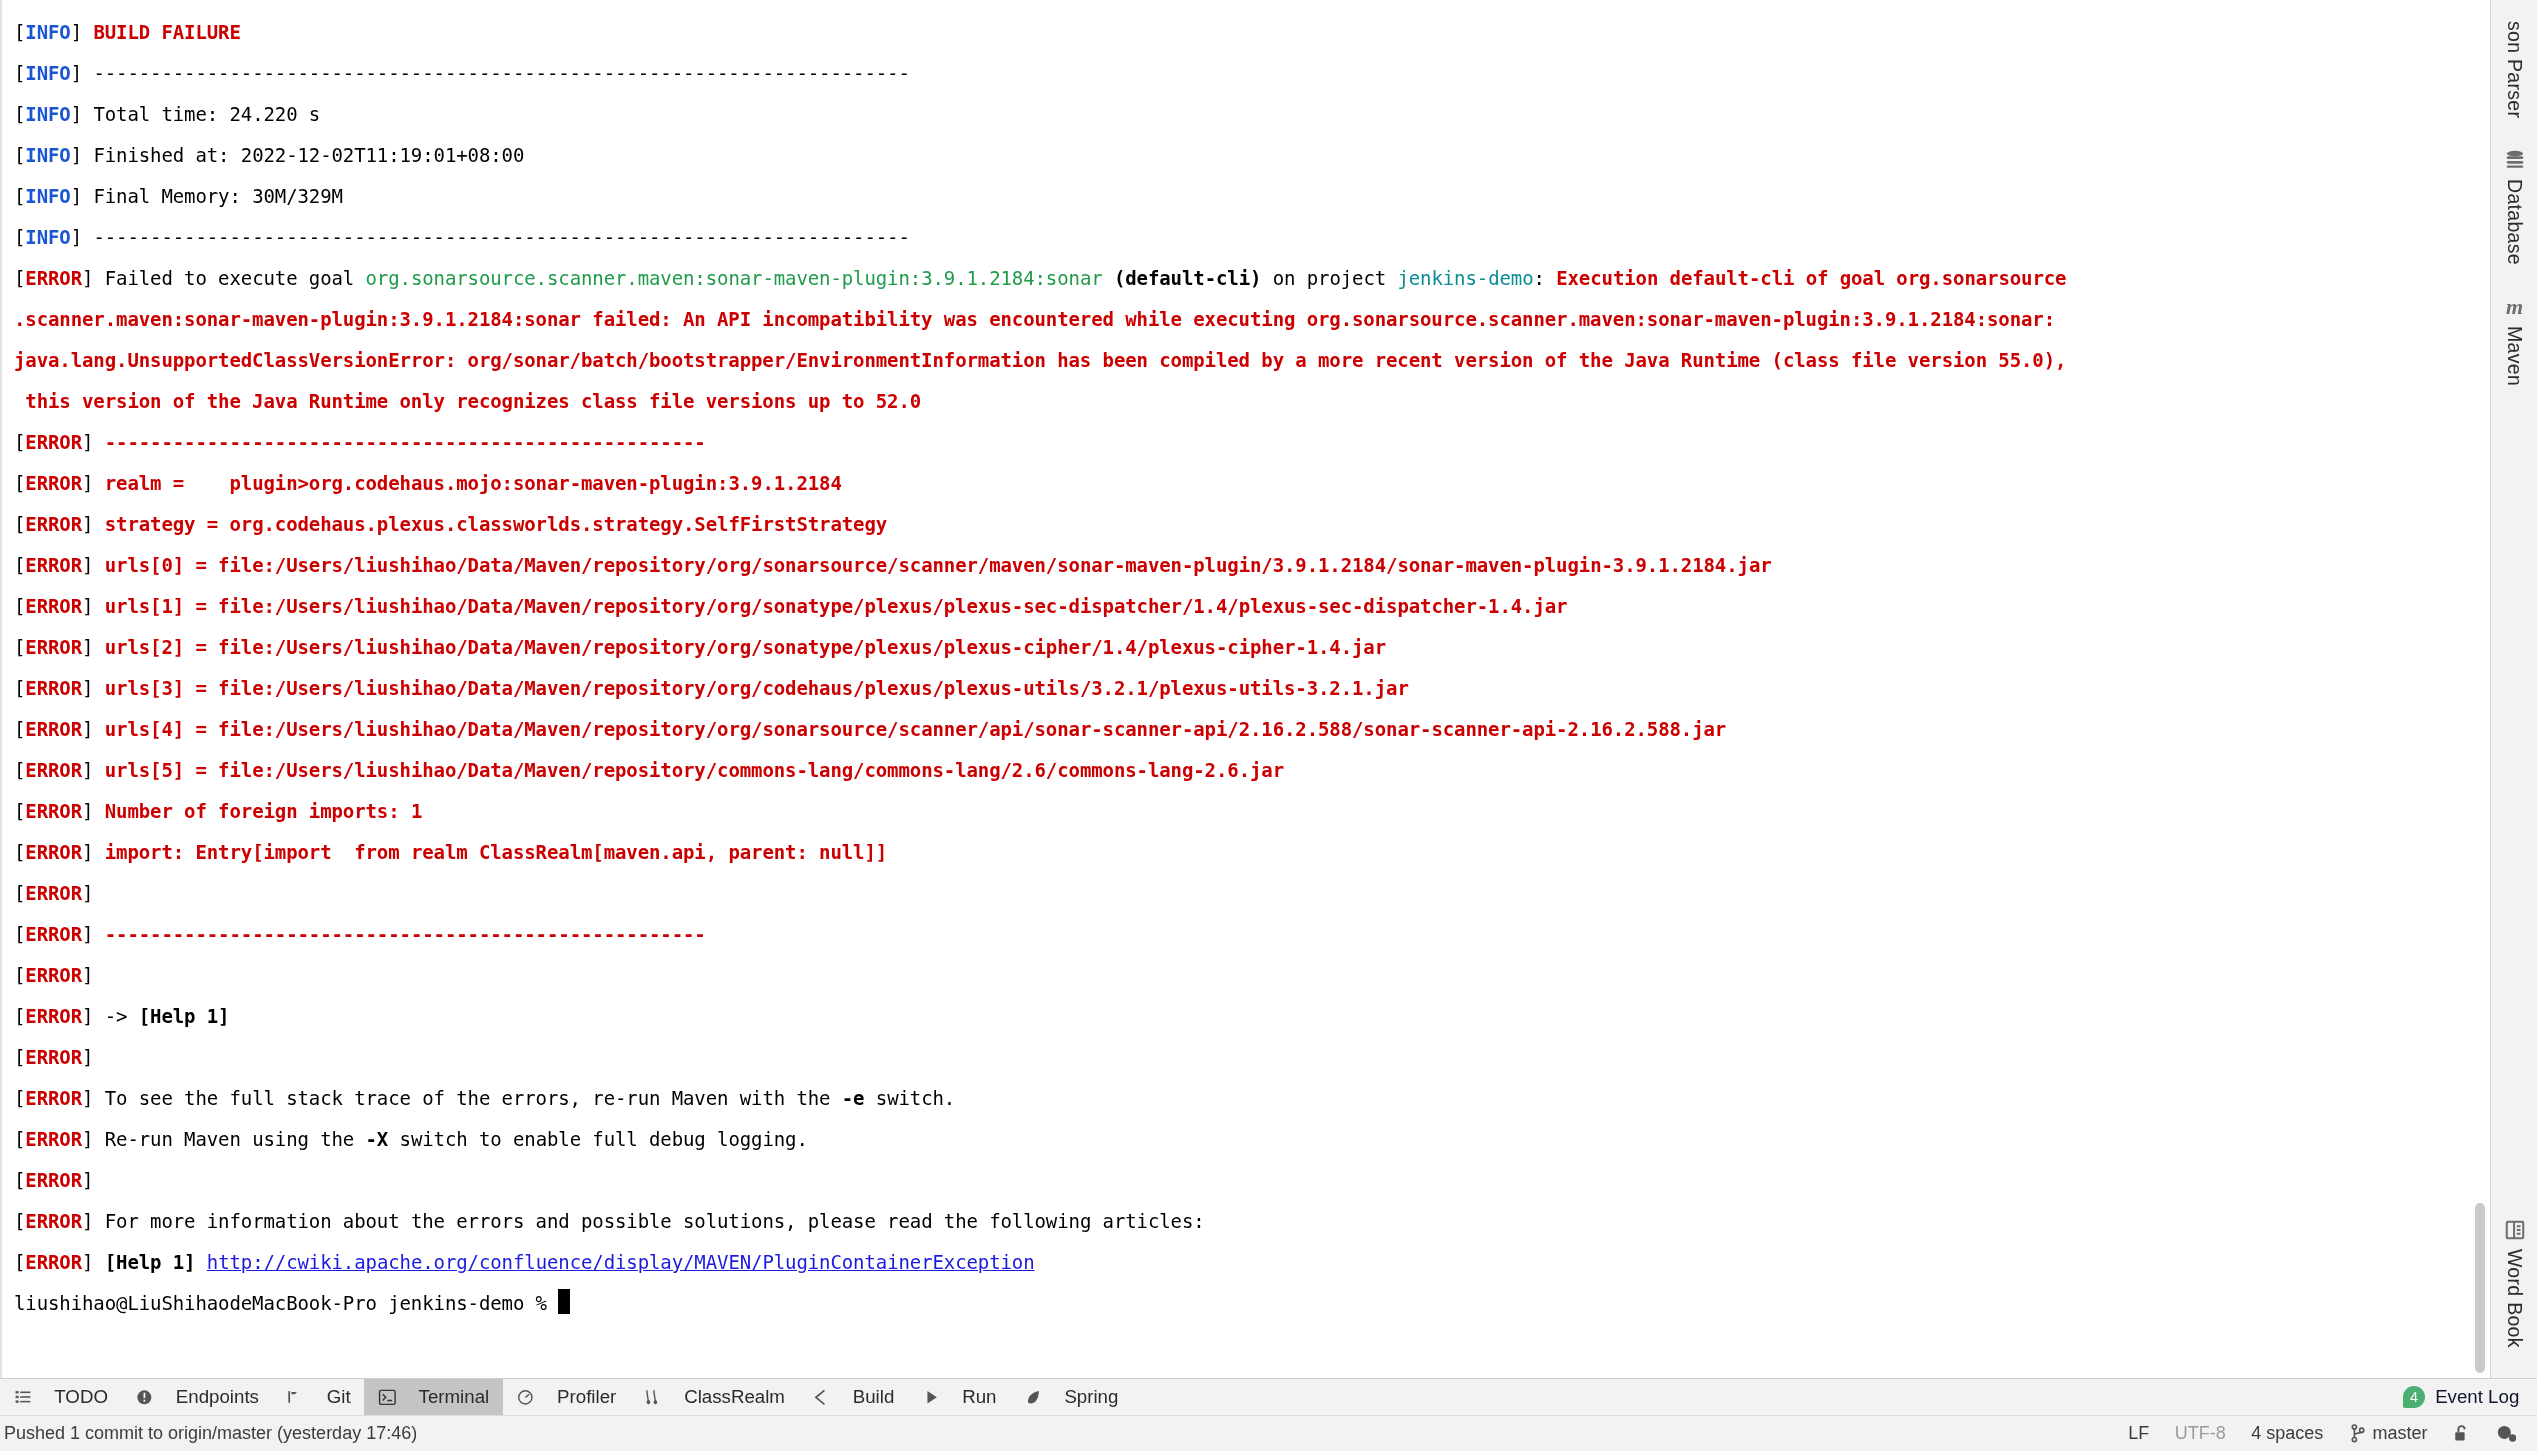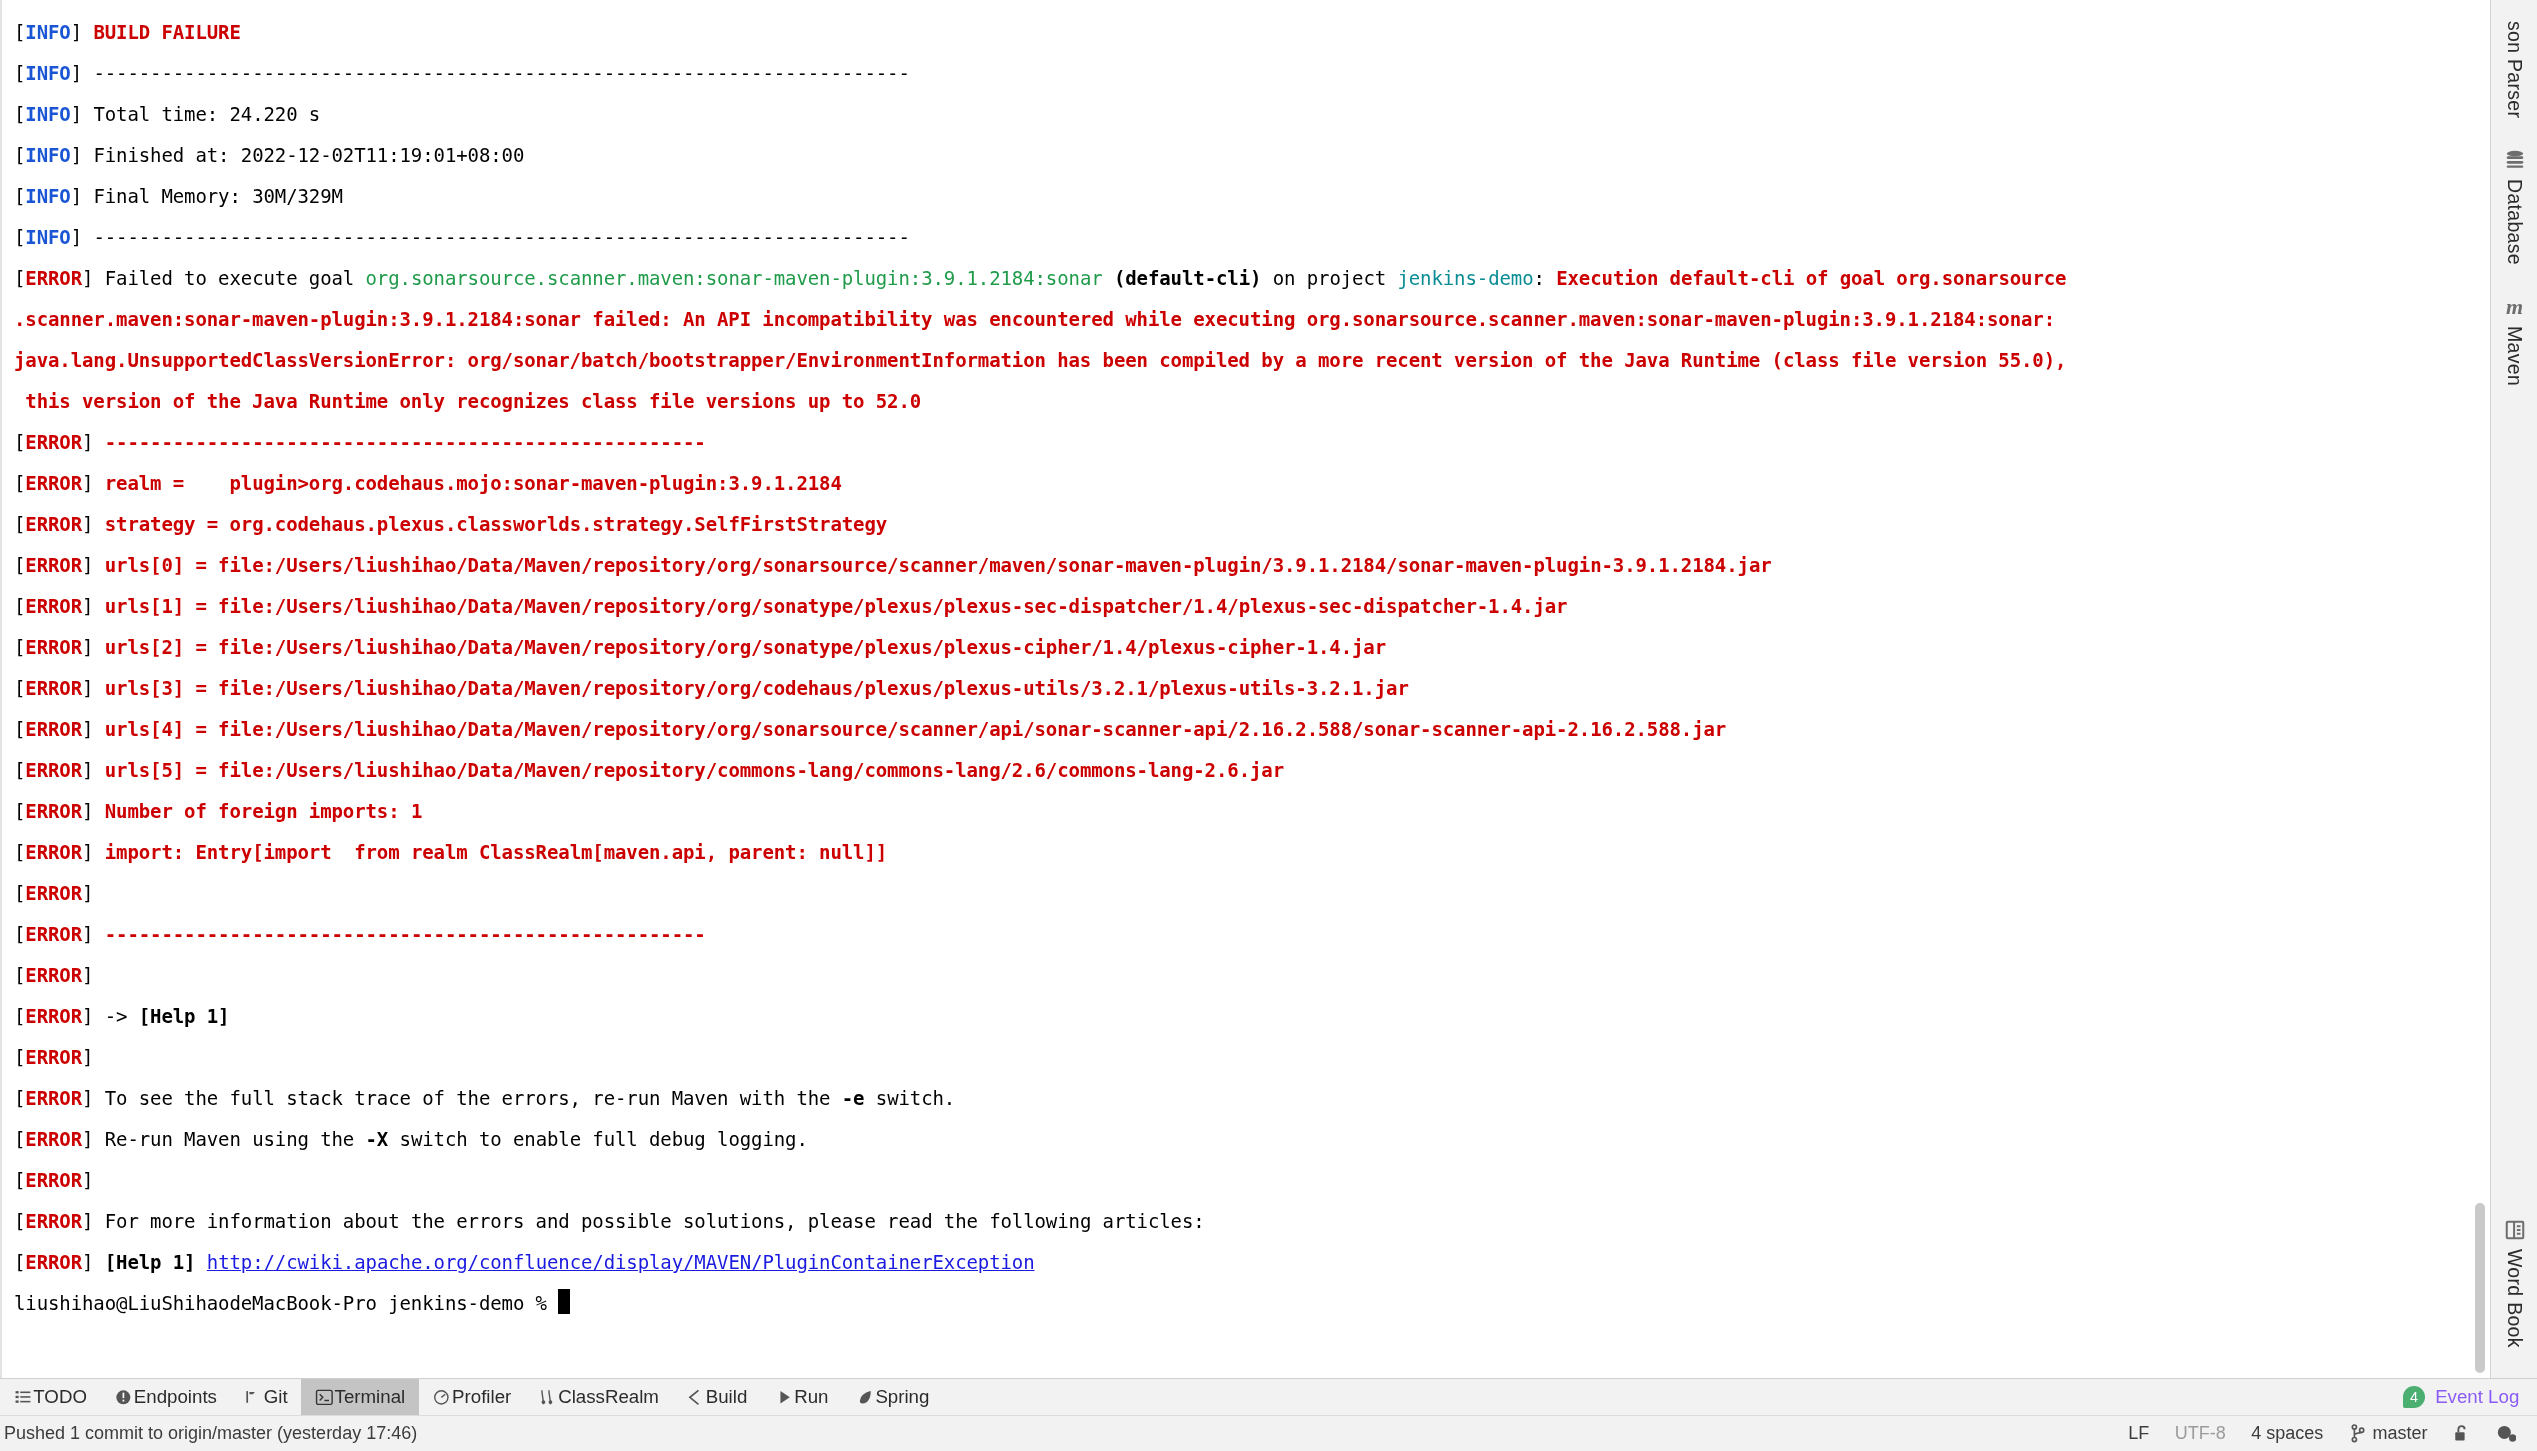--- a/index.html
+++ b/index.html
@@ -102,34 +102,34 @@
   .rb-icon { width: 24px; height: 24px; display:flex; align-items:center; justify-content:center; }
   .rb-icon.m-glyph { font-size: 22px; font-weight: 700; font-style: italic; color:#6e6e6e; font-family:"Liberation Serif", serif; }
 
   
   .toolbar-bottom {
     flex: 0 0 37px; height: 37px; background:#f2f2f2;
     border-top: 0.8px solid #cfcfcf;
     display: flex; align-items: stretch;
   }
   .tw-btn {
-    display: flex; align-items: center; gap: 1px; padding: 0 13.6px; cursor: pointer;
+    display: flex; align-items: center; gap: 22px; padding: 0 13.6px; cursor: pointer;
     font-size: 18.7px; color:#2b2b2b; font-family:"Liberation Sans", sans-serif;
   }
   .tw-btn.active { background:#c4c4c4; }
   .tw-ico { width: 18.7px; height: 18.7px; display:flex; align-items:center; justify-content:center; color:#555; }
   .toolbar-bottom .right-zone {
     margin-left:auto; display:flex; align-items:center; gap:10.2px; padding-right: 18.7px;
   }
   .evt-badge {
     width: 22px; height: 22px; border-radius: 50% 50% 50% 1.7px; background:#4caf72;
     color:#fff; font-size: 14.4px; display:flex; align-items:center; justify-content:center;
     font-family:"Liberation Sans", sans-serif;
   }
-  .evt-label { font-size: 18.7px; color:#8b5cf6; }
+  .evt-label { font-size: 18.7px; color:#0f172a; }
 
   
   .statusbar {
     flex: 0 0 36px; height: 36px; background:#f2f2f2; border-top: 0.8px solid #dcdcdc;
     display:flex; align-items:center; font-size: 18px; color:#3c3c3c;
     font-family:"Liberation Sans", sans-serif;
   }
   .sb-left { padding-left: 4px; }
   .sb-right { margin-left:auto; display:flex; align-items:center; gap: 25.5px; padding-right: 22px; }
   .sb-item { cursor: pointer; }

